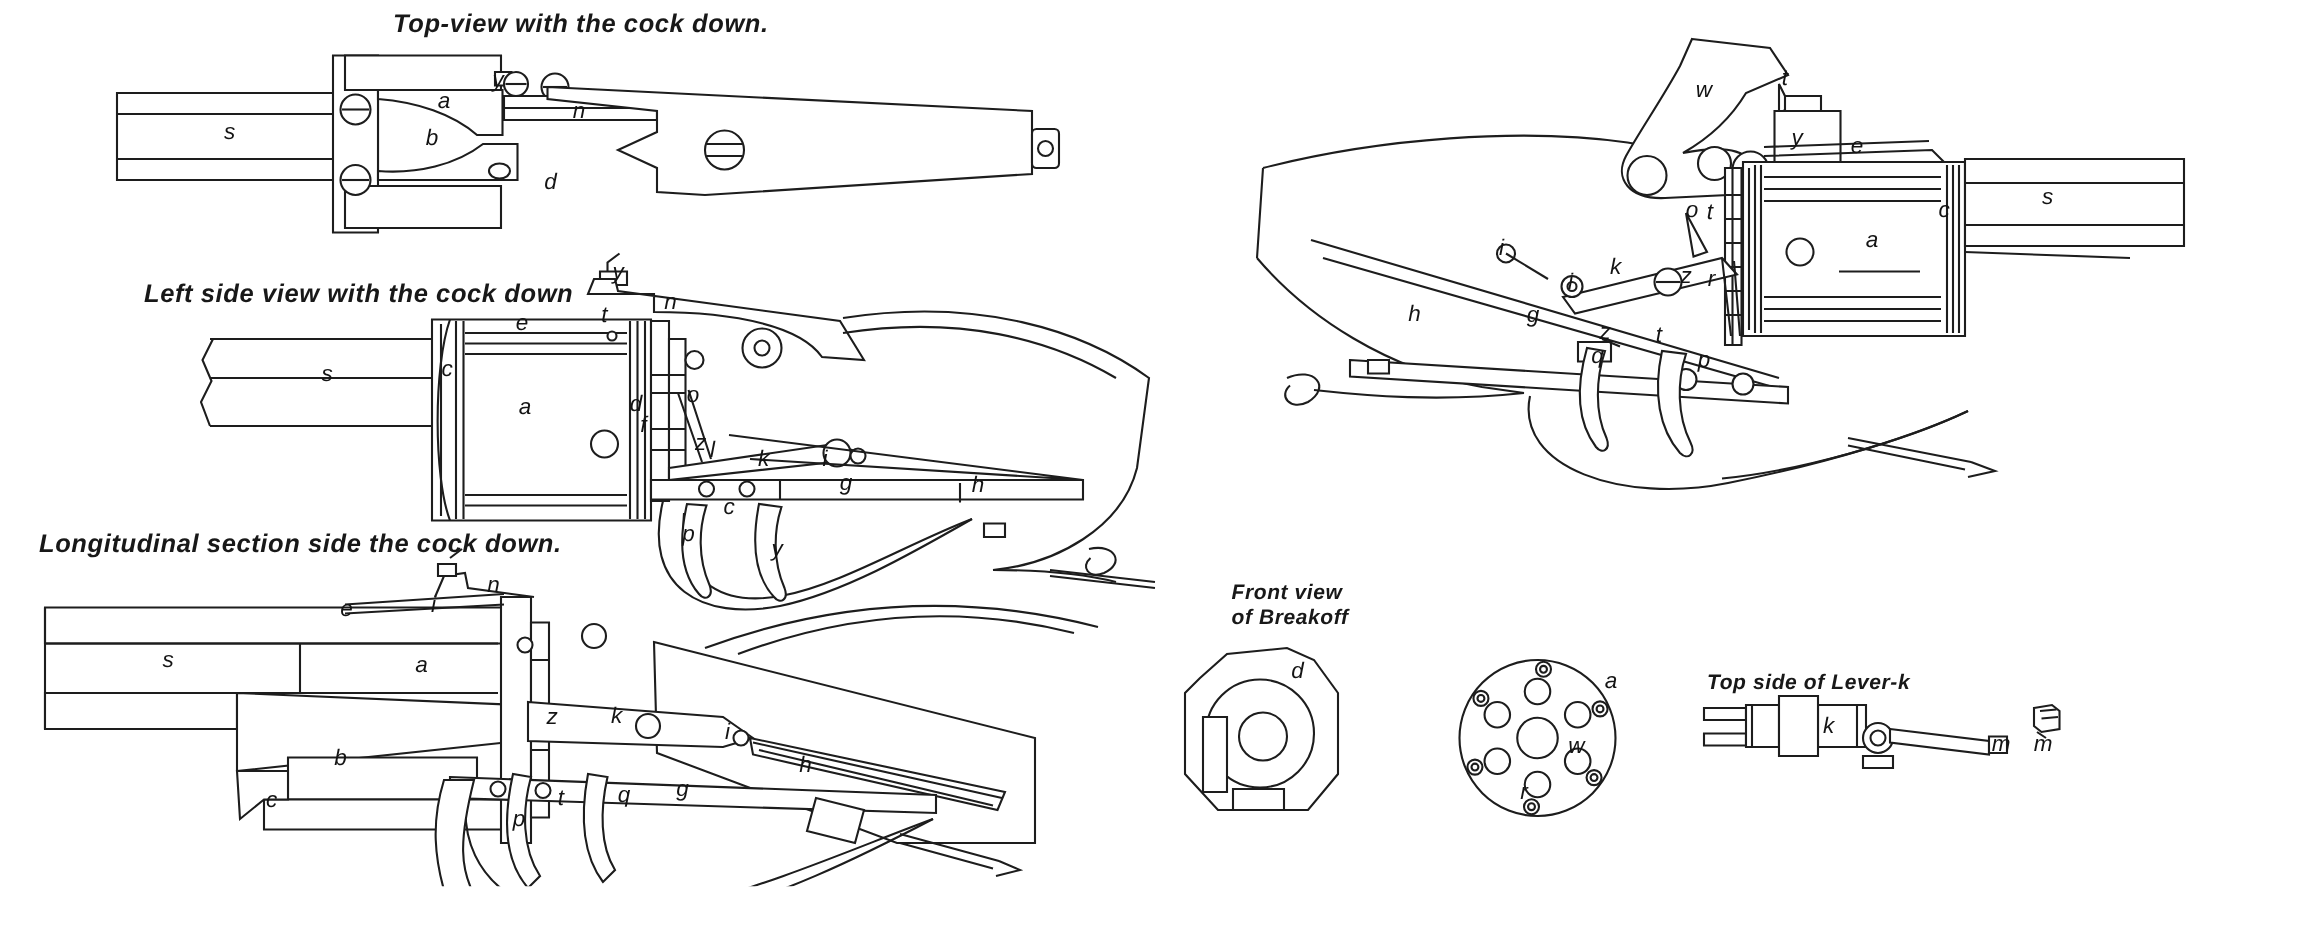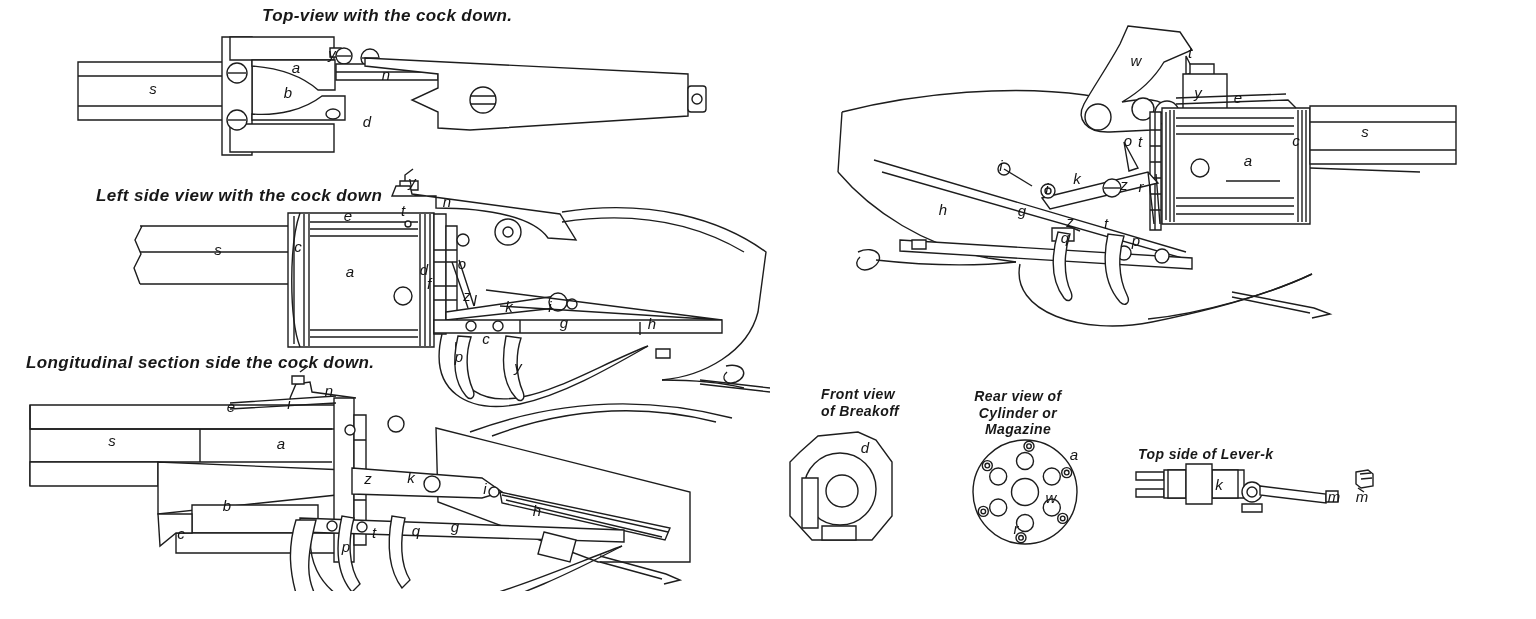--- a/index.html
+++ b/index.html
@@ -234,23 +234,20 @@
       <path class="lnf" d="M1356,472 L1368,470 L1373,474 L1373,486 L1361,488 L1356,484 Z"></path>
       <path class="ln" d="M1360,474 L1371,473 M1361,479 L1372,478 M1358,488 L1364,492"></path>
     </g>
   </svg>
 
   <div class="caption cap-main" style="left:262px;top:6px;">Top-view with the cock down.</div>
   <div class="caption cap-main" style="left:96px;top:186px;">Left side view with the cock down</div>
   <div class="caption cap-main" style="left:26px;top:353px;">Longitudinal section side the cock down.</div>
   <div class="caption cap-small" style="left:792px;top:386px;margin-left:29px;">Front view
 of Breakoff</div>
-  <div class="caption cap-small" style="left:962px;top:388px;width:112px;text-align:center;">Rear view of
-Cylinder or
-Magazine</div>
   <div class="caption cap-small" style="left:1138px;top:446px;">Top side of Lever-k</div>
 
   <div id="labels-layer" style="position:absolute;left:0;top:0;width:100%;height:100%;">
       <span class="part-label" style="left: 332px; top: 54px;">y</span>
       <span class="part-label" style="left: 296px; top: 68px;">a</span>
       <span class="part-label" style="left: 386px; top: 75px;">n</span>
       <span class="part-label" style="left: 153px; top: 89px;">s</span>
       <span class="part-label" style="left: 288px; top: 93px;">b</span>
       <span class="part-label" style="left: 367px; top: 122px;">d</span>
       <span class="part-label" style="left: 412px; top: 182px;">y</span>

